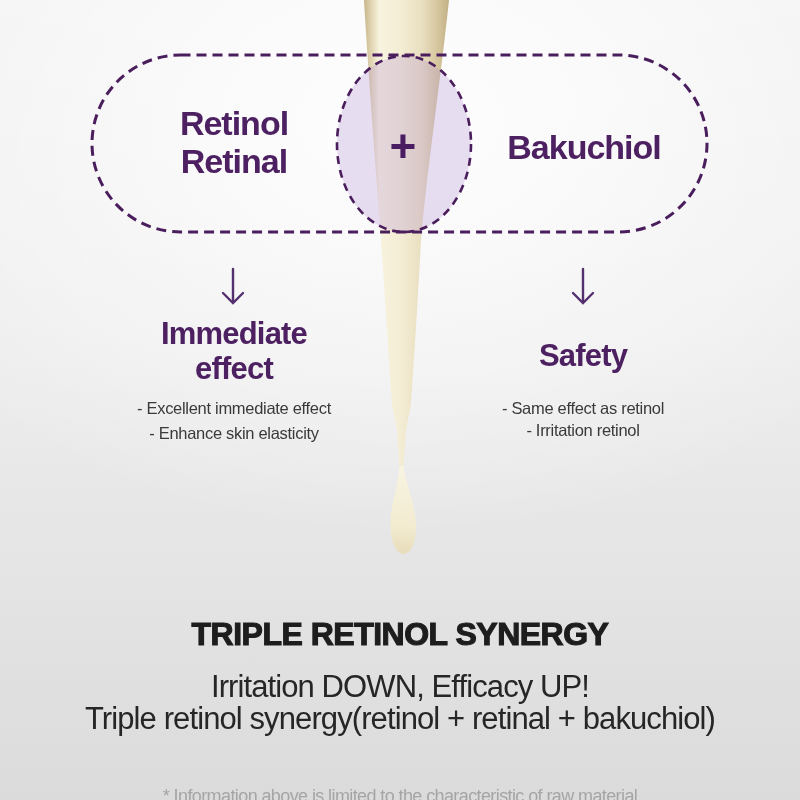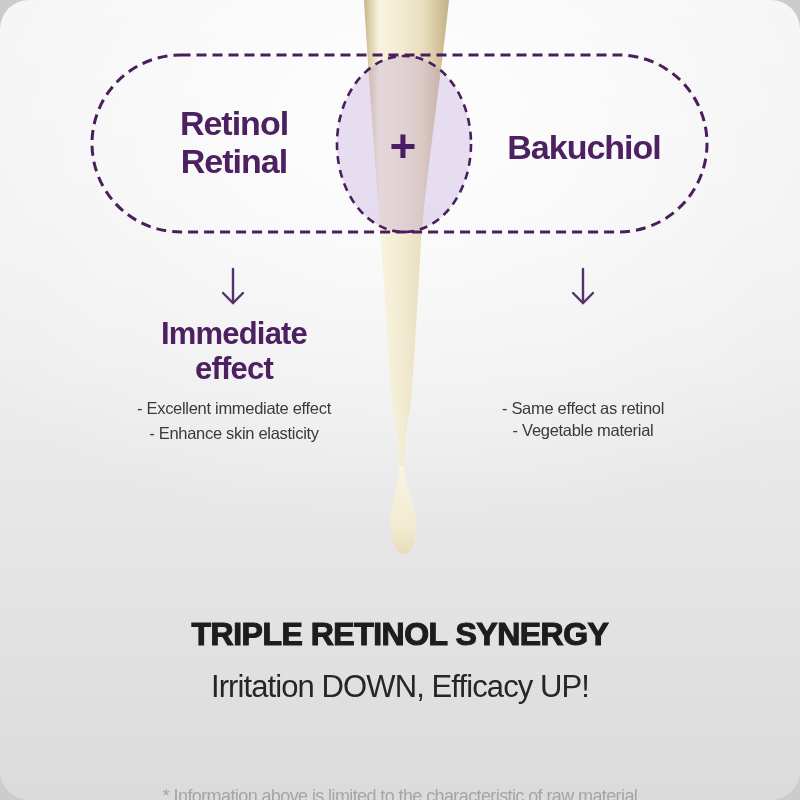--- a/index.html
+++ b/index.html
@@ -2,21 +2,20 @@
 <html><head>
 <meta charset="utf-8">
 <style>
   html,body{margin:0;padding:0;background:#ccc;}
   .stage{
     position:relative;width:800px;height:800px;overflow:hidden;
     font-family:"Liberation Sans",sans-serif;
     background:
       radial-gradient(120% 85% at 50% 16%, rgba(255,255,255,0.95) 0%, rgba(255,255,255,0) 60%),
       linear-gradient(180deg,#f3f3f3 0%,#ededed 45%,#dbdbdb 100%);
-    border-radius: 29px;
   }
   .abs{position:absolute;}
   .cx{transform:translateX(-50%);}
   .center-xy{transform:translate(-50%,-50%);}
   svg.layer{position:absolute;left:0;top:0;}
   .preline{white-space:pre-line;}
   .venn-label{
     font-weight:bold;color:#4d2161;font-size:34px;line-height:1.12;
     letter-spacing:-1px;text-align:center;
   }
@@ -107,26 +106,28 @@
   <div class="abs cx venn-label" style="left:584px;top:128px;">Bakuchiol</div>
 
   <div class="abs cx col-heading preline" style="left:234px;top:316px;">Immediate
 effect</div>
 
   <div class="abs cx col-items items-left" style="left:234px;top:396px;">
     <div class="item">- Excellent immediate effect</div>
     <div class="item">- Enhance skin elasticity</div>
   </div>
 
+  <div class="abs cx col-heading" style="left:583px;top:338px;">Safety</div>
 
   <div class="abs cx col-items items-right" style="left:583px;top:397px;">
     <div class="item">- Same effect as retinol</div>
-    <div class="item">- Vegetable material</div>
+    <div class="item">- Irritation retinol</div>
   </div>
 
   <div class="abs cx big-title" style="left:400px;top:616px;">TRIPLE RETINOL SYNERGY</div>
 
   <div class="abs cx subtitle" style="left:400px;top:669px;">Irritation DOWN, Efficacy UP!</div>
 
+  <div class="abs cx subtitle" style="left:400px;top:701px;">Triple retinol synergy(retinol + retinal + bakuchiol)</div>
 
   <div class="abs cx footnote" style="left:400px;top:762px;">* Information above is limited to the characteristic of raw material</div>
 
 </div>
 
 </body></html>

